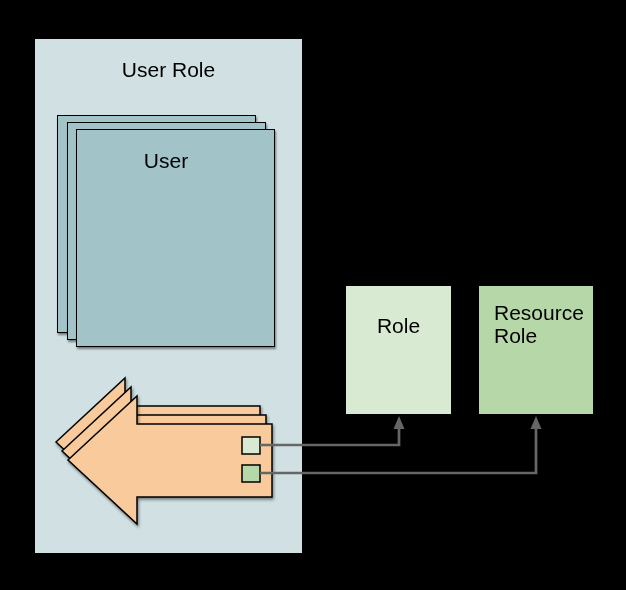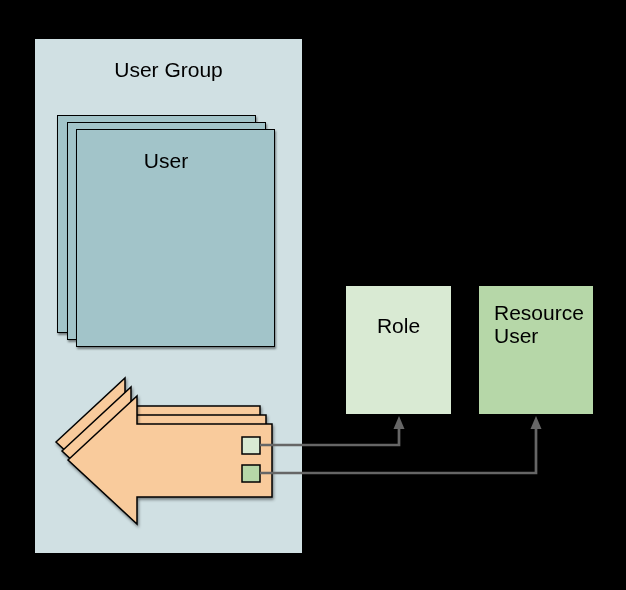--- a/index.html
+++ b/index.html
@@ -122,19 +122,19 @@
     <polygon points="399,416 393.5,429 404.5,429" fill="#666666"></polygon>
 
     <polyline class="connector-line" points="260,473 536,473 536,428" stroke="#666666"></polyline>
     <polygon points="536,416 530.5,429 541.5,429" fill="#666666"></polygon>
   </svg>
 
   <div class="target-node" id="role-node">
     <div class="target-label" id="role-label">Role</div>
   </div>
   <div class="target-node" id="resource-group-node">
-    <div class="target-label" id="resource-group-label">Resource User</div>
+    <div class="target-label" id="resource-group-label">Resource Role</div>
   </div>
 
-  <div class="node-label" id="user-group-label">User Group</div>
+  <div class="node-label" id="user-group-label">User Role</div>
   <div class="node-label" id="user-label">User</div>
 
 </div>
 
 </body></html>

